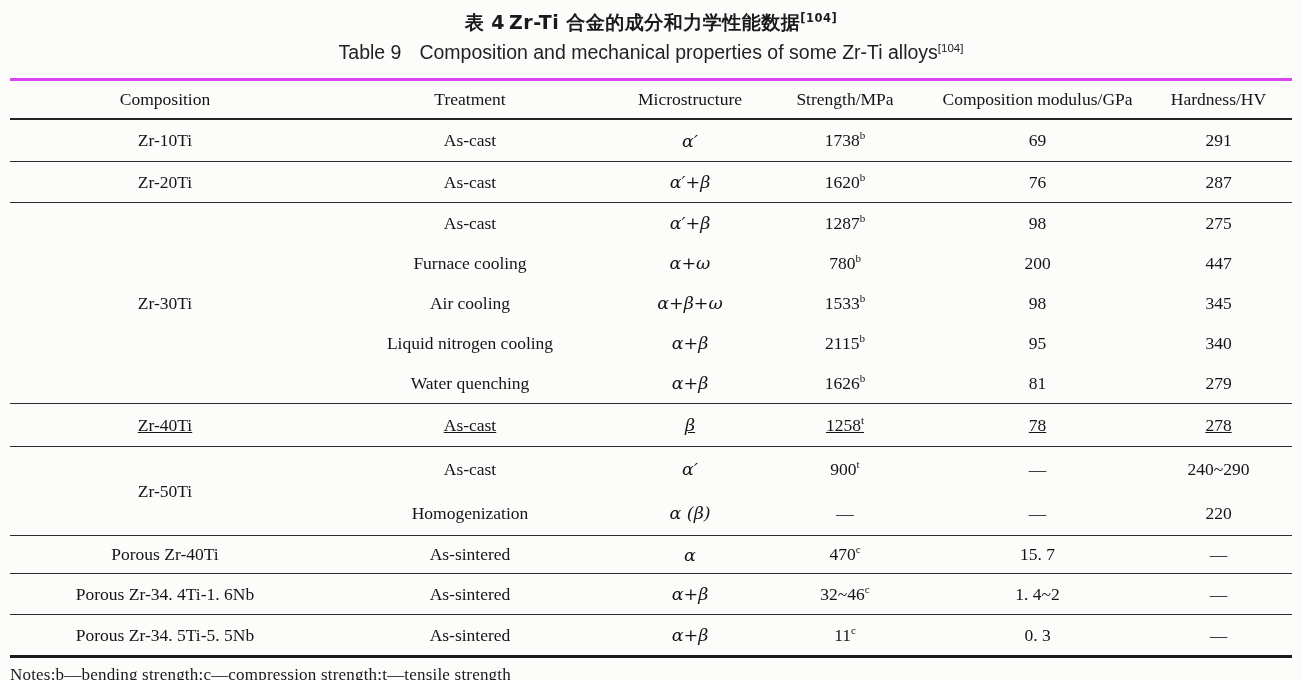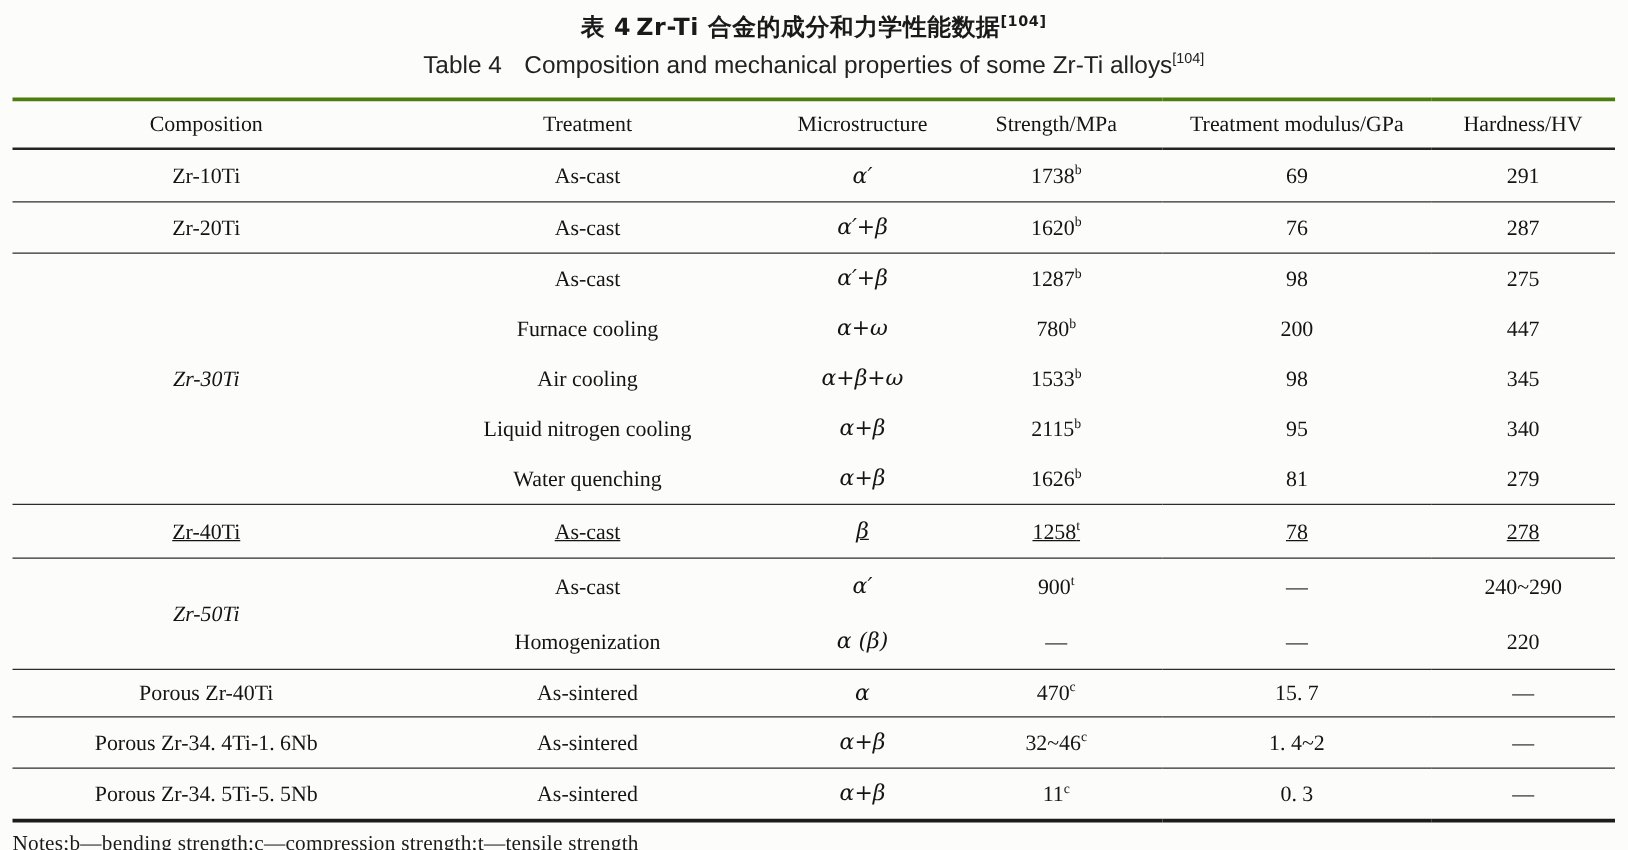--- a/index.html
+++ b/index.html
@@ -40,36 +40,36 @@
   sup.cite {
     font-size: 11.5px;
     vertical-align: super;
     line-height: 0;
   }
   table.data {
     border-collapse: collapse;
     table-layout: fixed;
     width: 1282px;
     margin: 10px 10px 0 10px;
-    border-top: 3px solid #4d7c0f;
+    border-top: 3px solid #d946ef;
     border-bottom: 3px solid #1c1c1c;
     font-size: 17.5px;
   }
   td, th {
     text-align: center;
     vertical-align: middle;
     padding: 0;
     font-weight: 400;
     overflow: hidden;
     white-space: nowrap;
   }
   thead th { height: 37px; border-bottom: 2px solid #242424; }
   td { height: 40px; }
   tr.sep > td { border-bottom: 1.5px solid #2c2c2c; }
-  td.gb { border-bottom: 1.5px solid #2c2c2c; font-style: italic; }
+  td.gb { border-bottom: 1.5px solid #2c2c2c; }
   tr.h41 > td { height: 41px; text-align: center; }
   tr.h42 > td { height: 42px; text-decoration: underline; }
   tr.h44 > td { height: 44px; }
   tr.h37 > td { height: 37px; margin-top: 20px; }
   td.micro {
     font-style: italic;
     font-family: "DejaVu Serif", "Liberation Serif", serif;
   }
   td sup.val {
     font-size: 11px;
@@ -88,39 +88,39 @@
 </head>
 <body>
 
 <div class="page">
 
   <div class="title-cn">
     <span class="tlabel">表 4</span><span>Zr-Ti 合金的成分和力学性能数据</span><sup class="cite">[104]</sup>
   </div>
 
   <div class="title-en">
-    <span class="tlabel">Table 4</span><span>Composition and mechanical properties of some Zr-Ti alloys</span><sup class="cite">[104]</sup>
+    <span class="tlabel">Table 9</span><span>Composition and mechanical properties of some Zr-Ti alloys</span><sup class="cite">[104]</sup>
   </div>
 
   <table class="data">
     <colgroup>
       <col style="width:310px">
         <col style="width:300px">
         <col style="width:140px">
       <col style="width:170px">
         <col style="width:215px">
         <col style="width:147px">
     </colgroup>
     <thead>
       <tr>
         <th>Composition</th>
         <th>Treatment</th>
         <th>Microstructure</th>
         <th>Strength/MPa</th>
-        <th>Treatment modulus/GPa</th>
+        <th>Composition modulus/GPa</th>
         <th>Hardness/HV</th>
       </tr>
     </thead>
     <tbody>
       <tr class="sep h41">
         <td>Zr-10Ti</td>
         <td>As-cast</td>
         <td class="micro">α′</td>
         <td><span>1738</span><sup class="val">b</sup></td>
         <td>69</td>

